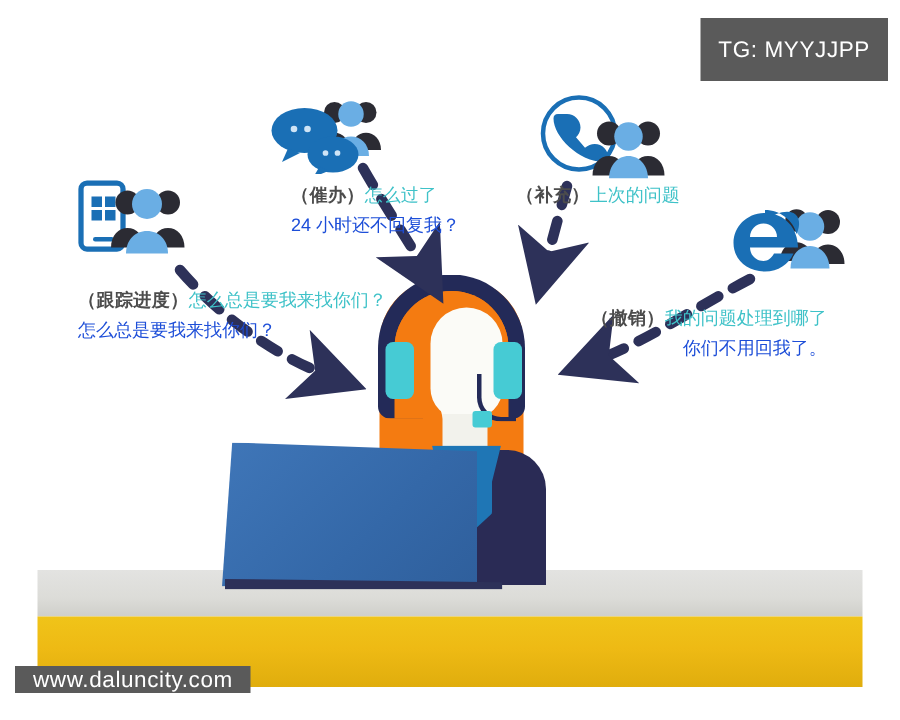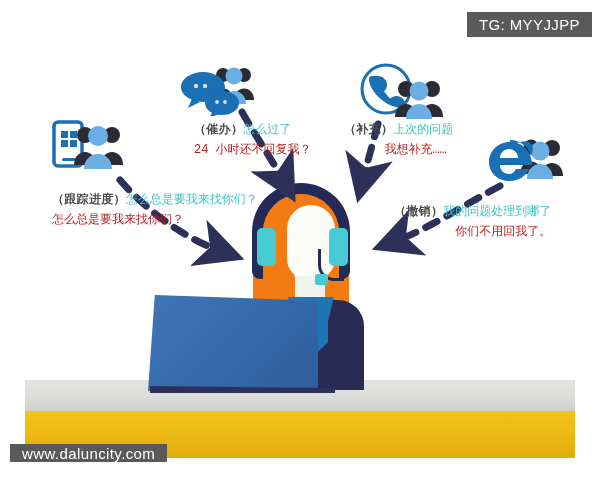--- a/index.html
+++ b/index.html
@@ -25,21 +25,21 @@
     color: #ffffff;
     font-family: "Liberation Sans", sans-serif;
     letter-spacing: 0.4px;
     white-space: nowrap;
     display: flex;
     align-items: center;
   }
   #wm-tg {
     right: 8px;
     top: 12px;
-    height: 25px;
+    height: 42px;
     padding: 0 12px;
     font-size: 15px;
   }
   #wm-site {
     left: 10px;
     bottom: 18px;
     height: 18px;
     padding: 0 12px;
     font-size: 15px;
   }
@@ -193,36 +193,36 @@
     background: #2d3159;
     clip-path: polygon(0% 0%, 100% 30%, 100% 100%, 0% 100%);
   }
 
   
   .icon-cluster { position: absolute; }
 
   
   .msg {
     position: absolute;
-    font-family: Liberation Mono, monospace;
+    font-family: Liberation Sans, sans-serif;
     font-size: 12px;
     line-height: 20px;
     white-space: nowrap;
   }
   .msg .tag {
     color: #4c4c4c;
     font-weight: 600;
     letter-spacing: 0.3px;
   }
   .msg .body {
     color: #3fc2c8;
   }
   .msg .line2 {
     display: block;
-    color: #b91c1c;
+    color: #1d4ed8;
   }
 
   #msg-track   { left: 52px;  top: 190px; }
   #msg-track .line2 { margin-left: 0px; }
 
   #msg-urge    { left: 194px; top: 120px; }
   #msg-urge .line2 { margin-left: 0px; }
 
   #msg-add     { left: 344px; top: 120px; text-align: center; }
   #msg-add .line2 { margin-left: 34px; }
@@ -333,21 +333,20 @@
     <span class="line2">怎么总是要我来找你们？</span>
   </div>
 
   <div class="msg" id="msg-urge">
     <span class="tag">（催办）</span><span class="body">怎么过了</span>
     <span class="line2">24 小时还不回复我？</span>
   </div>
 
   <div class="msg" id="msg-add">
     <span class="tag">（补充）</span><span class="body">上次的问题</span>
-    <span class="line2">我想补充……</span>
   </div>
 
   <div class="msg" id="msg-cancel">
     <span class="tag">（撤销）</span><span class="body">我的问题处理到哪了</span>
     <span class="line2">你们不用回我了。</span>
   </div>
 
   <div class="wm" id="wm-tg">TG: MYYJJPP</div>
   <div class="wm" id="wm-site">www.daluncity.com</div>
 

